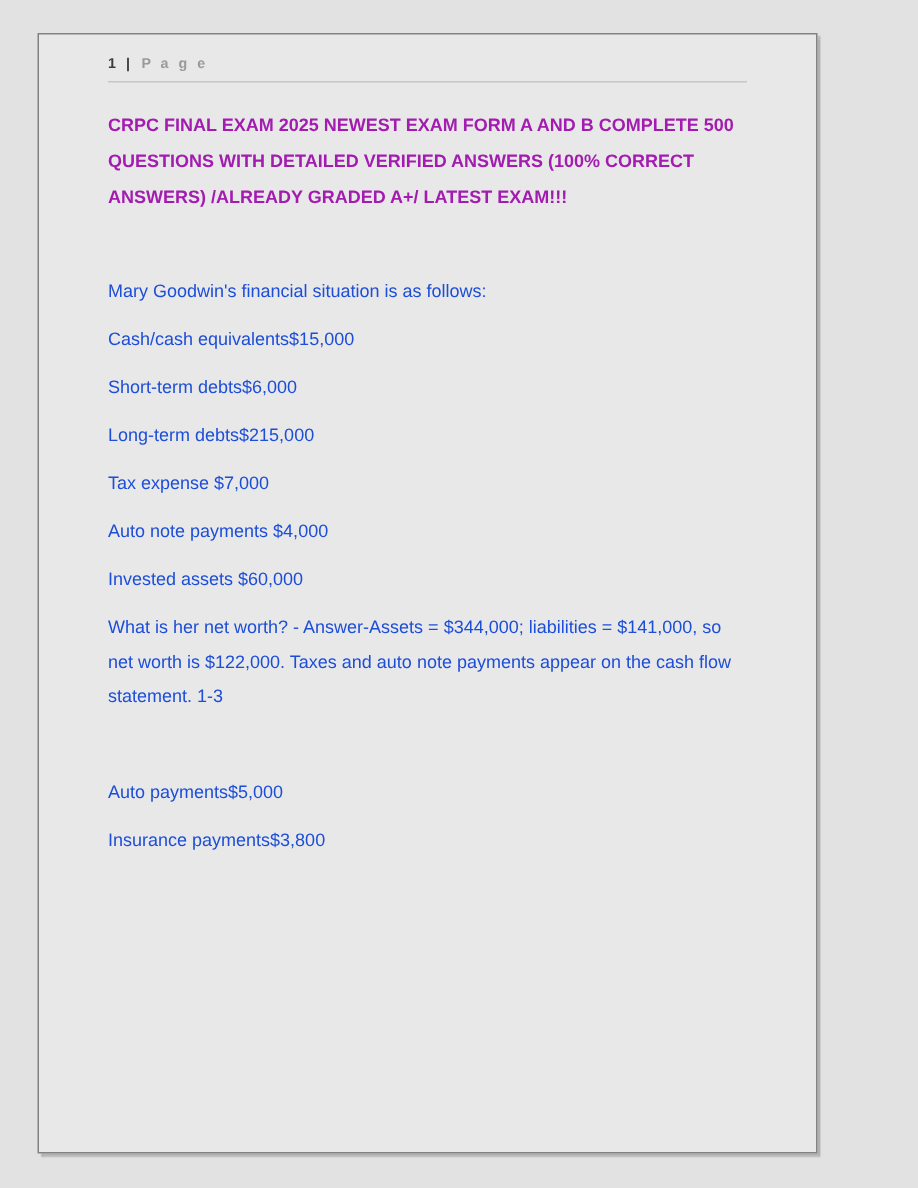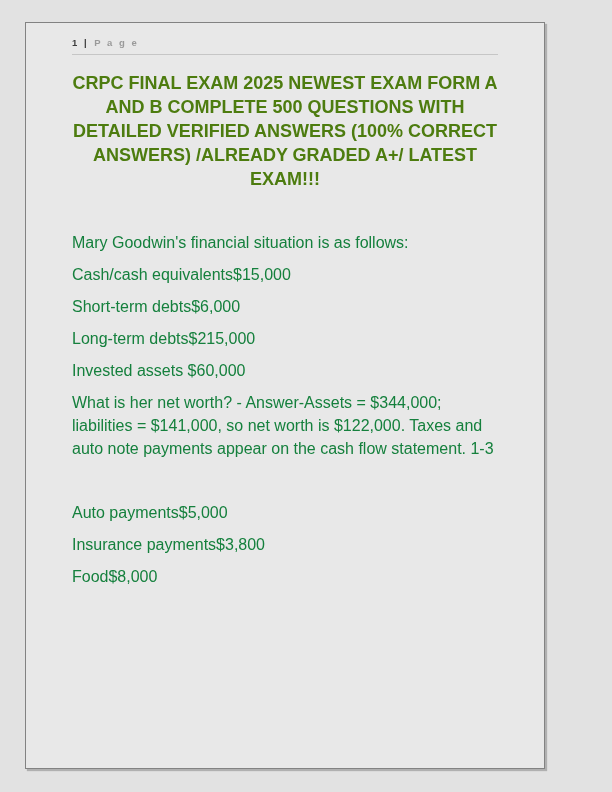--- a/index.html
+++ b/index.html
@@ -38,30 +38,29 @@
     letter-spacing: 0;
     margin-right: 2px;
   }
   .page-header .divider {
     color: #3c3c3c;
     letter-spacing: 0;
     margin-right: 3px;
   }
   .doc-title {
     margin: 16px 0 40px 0;
-    text-align: center;
-    color: #4d7c0f;
-    font-size: 18px;
+    color: #a21caf;
+    font-size: 12px;
     font-weight: bold;
     line-height: 24px;
   }
   .body-text p {
-    font-size: 16px;
+    font-size: 12px;
     line-height: 23px;
-    color: #15803d;
+    color: #1d4ed8;
     margin: 0 0 9px 0;
   }
   .body-text p.blank-line {
     min-height: 23px;
   }
 </style>
 </head>
 <body>
 
 <div class="page">
@@ -73,22 +72,23 @@
       <span class="page-label">P a g e</span>
     </div>
 
     <h1 class="doc-title">CRPC FINAL EXAM 2025 NEWEST EXAM FORM A AND B COMPLETE 500 QUESTIONS WITH DETAILED VERIFIED ANSWERS (100% CORRECT ANSWERS) /ALREADY GRADED A+/ LATEST EXAM!!!</h1>
 
     <div class="body-text">
       <p>Mary Goodwin's financial situation is as follows:</p>
       <p>Cash/cash equivalents$15,000</p>
       <p>Short-term debts$6,000</p>
       <p>Long-term debts$215,000</p>
+      <p>Tax expense $7,000</p>
+      <p>Auto note payments $4,000</p>
       <p>Invested assets $60,000</p>
       <p>What is her net worth? - Answer-Assets = $344,000; liabilities = $141,000, so net worth is $122,000. Taxes and auto note payments appear on the cash flow statement. 1-3</p>
       <p class="blank-line"></p>
       <p>Auto payments$5,000</p>
       <p>Insurance payments$3,800</p>
-      <p>Food$8,000</p>
     </div>
 
   </div>
 </div>
 
 </body></html>

